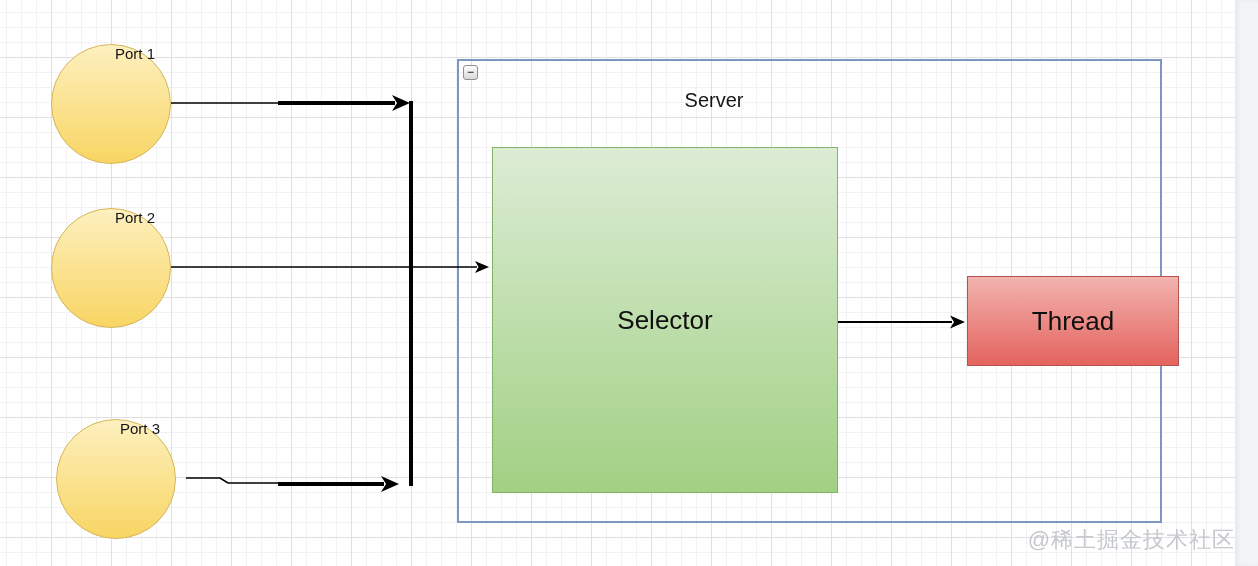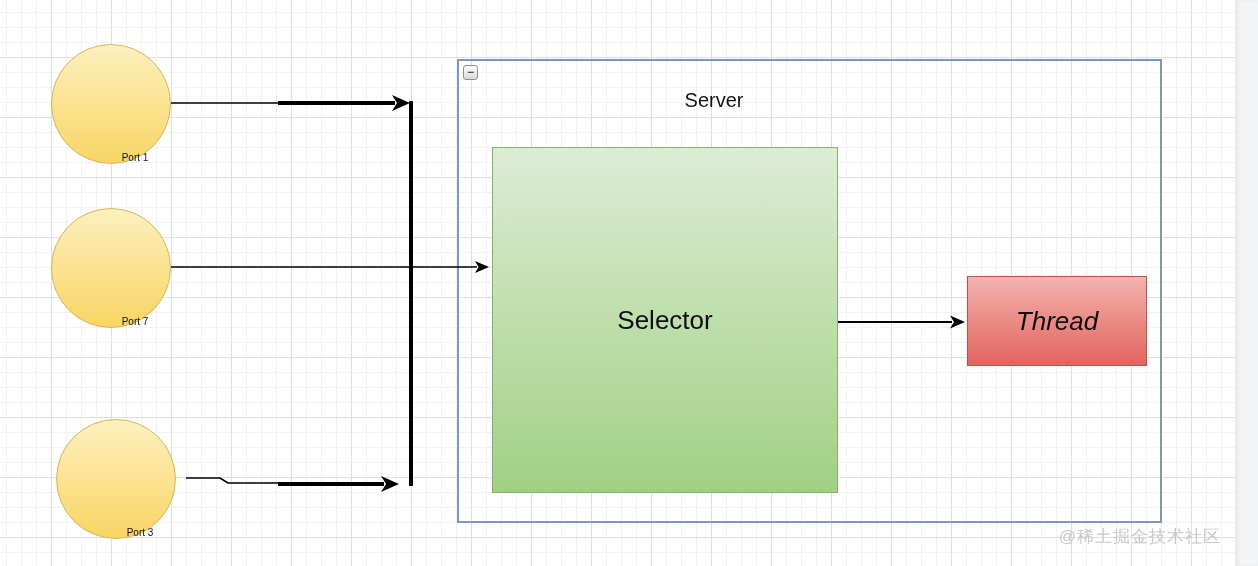--- a/index.html
+++ b/index.html
@@ -31,22 +31,22 @@
     width: 23px; height: 566px;
     background: #f3f4f6;
     box-shadow: inset 3px 0 4px rgba(0,0,0,0.05);
   }
   .port-circle {
     position: absolute;
     width: 120px; height: 120px;
     border-radius: 50%;
     border: 1.4px solid #d6b656;
     background: linear-gradient(180deg, #fdf0bf 0%, #f8d563 100%);
-    display: flex; align-items: flex-end; justify-content: center;
-    font-size: 10px; color: #141414;
+    display: flex; align-items: flex-start; justify-content: center;
+    font-size: 15px; color: #141414;
     box-sizing: border-box;
     padding-left: 48px;
   }
   .port-1 { left: 51px;  top: 44px;  }
   .port-2 { left: 51px;  top: 208px; }
   .port-3 { left: 56px;  top: 419px; }
 
   .server-box {
     position: absolute;
     left: 457px; top: 59px;
@@ -80,38 +80,38 @@
     width: 346px; height: 346px;
     border: 1.4px solid #82b366;
     background: linear-gradient(180deg, #dcecd5 0%, #a1d083 100%);
     box-sizing: border-box;
     display: flex; align-items: center; justify-content: center;
     font-size: 26px; color: #0f0f0f;
   }
   .thread-box {
     position: absolute;
     left: 967px; top: 276px;
-    width: 180px; height: 90px;
+    width: 212px; height: 90px;
     border: 1.4px solid #b85450;
     background: linear-gradient(180deg, #f2b3ae 0%, #e4635e 100%);
     box-sizing: border-box;
     display: flex; align-items: center; justify-content: center;
-    font-size: 26px; color: #0f0f0f; font-style: italic;
+    font-size: 26px; color: #0f0f0f;
   }
   .connector-layer {
     position: absolute;
     left: 0; top: 0;
     width: 1258px; height: 566px;
     pointer-events: none;
   }
   .watermark {
     position: absolute;
     top: 525px;
-    right: 14px;
-    font-size: 17px;
+    right: 0;
+    font-size: 22px;
     color: #c5c8cd;
     letter-spacing: 1px;
     white-space: nowrap;
   }
 </style>
 </head>
 <body>
 
 <div class="canvas">
 
@@ -127,21 +127,21 @@
   </div>
 
   <div class="thread-box">
     <span>Thread</span>
   </div>
 
   <div class="port-circle port-1">
     <span>Port 1</span>
   </div>
   <div class="port-circle port-2">
-    <span>Port 7</span>
+    <span>Port 2</span>
   </div>
   <div class="port-circle port-3">
     <span>Port 3</span>
   </div>
 
   <svg class="connector-layer" viewBox="0 0 1258 566" xmlns="http://www.w3.org/2000/svg">
 
     <path d="M171 103 H280" stroke="#000000" stroke-width="1.6" fill="none"></path>
 
     <path d="M278 103 H395" stroke="#000000" stroke-width="4" fill="none"></path>

